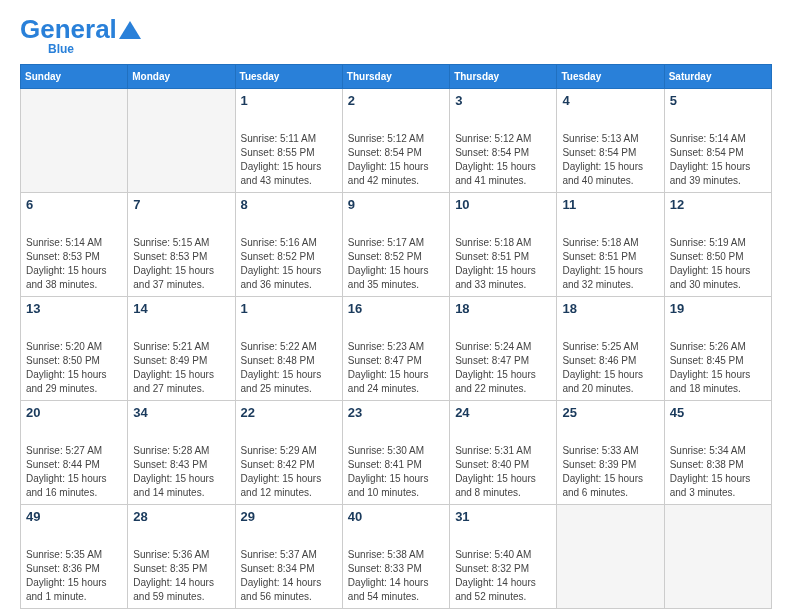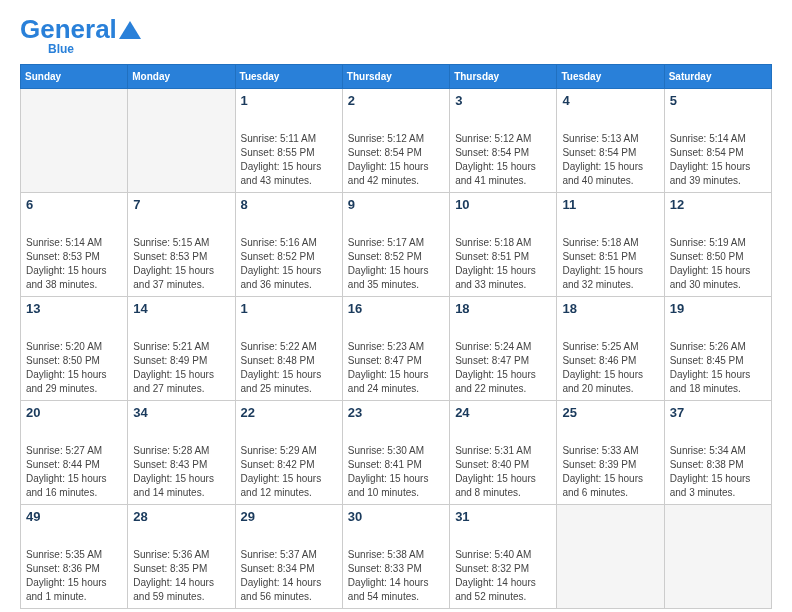--- a/index.html
+++ b/index.html
@@ -231,39 +231,39 @@
         </td>
         <td>
           <span class="day-number">24</span>
           <div class="cell-text">Sunrise: 5:31 AM<br>Sunset: 8:40 PM<br>Daylight: 15 hours and 8 minutes.</div>
         </td>
         <td>
           <span class="day-number">25</span>
           <div class="cell-text">Sunrise: 5:33 AM<br>Sunset: 8:39 PM<br>Daylight: 15 hours and 6 minutes.</div>
         </td>
         <td>
-          <span class="day-number">37</span>
+          <span class="day-number">45</span>
           <div class="cell-text">Sunrise: 5:34 AM<br>Sunset: 8:38 PM<br>Daylight: 15 hours and 3 minutes.</div>
         </td>
       </tr>
       <tr>
         <td>
           <span class="day-number">49</span>
           <div class="cell-text">Sunrise: 5:35 AM<br>Sunset: 8:36 PM<br>Daylight: 15 hours and 1 minute.</div>
         </td>
         <td>
           <span class="day-number">28</span>
           <div class="cell-text">Sunrise: 5:36 AM<br>Sunset: 8:35 PM<br>Daylight: 14 hours and 59 minutes.</div>
         </td>
         <td>
           <span class="day-number">29</span>
           <div class="cell-text">Sunrise: 5:37 AM<br>Sunset: 8:34 PM<br>Daylight: 14 hours and 56 minutes.</div>
         </td>
         <td>
-          <span class="day-number">30</span>
+          <span class="day-number">40</span>
           <div class="cell-text">Sunrise: 5:38 AM<br>Sunset: 8:33 PM<br>Daylight: 14 hours and 54 minutes.</div>
         </td>
         <td>
           <span class="day-number">31</span>
           <div class="cell-text">Sunrise: 5:40 AM<br>Sunset: 8:32 PM<br>Daylight: 14 hours and 52 minutes.</div>
         </td>
         <td class="empty"></td>
         <td class="empty"></td>
       </tr>
     </tbody>

